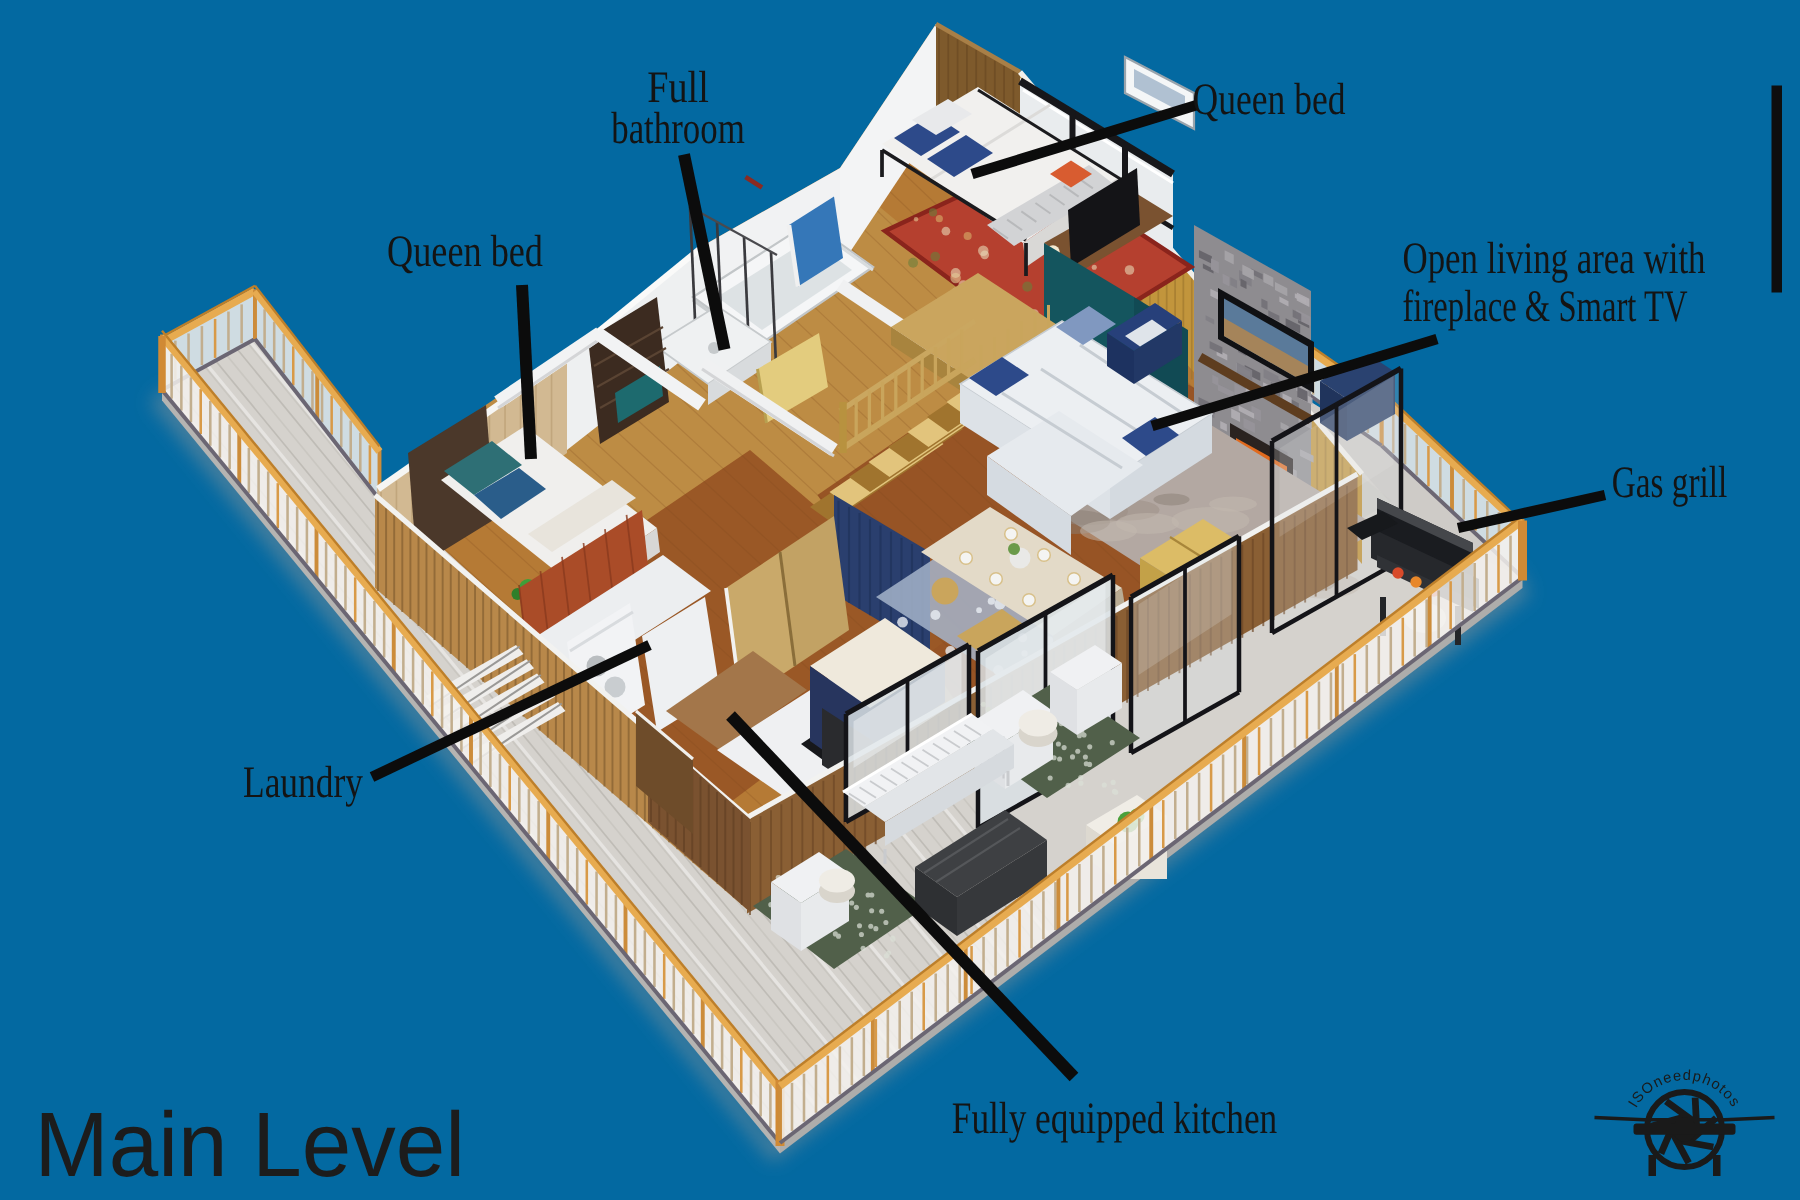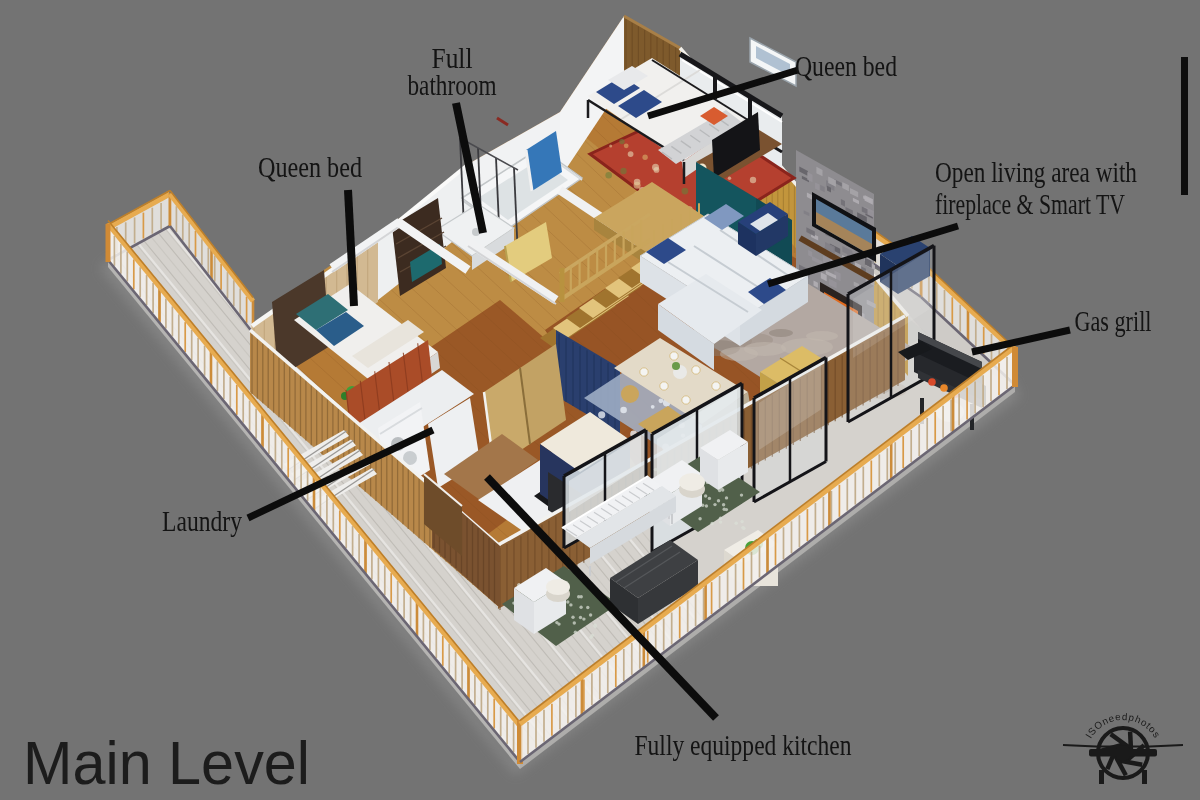--- a/index.html
+++ b/index.html
@@ -1,15 +1,15 @@
 <!DOCTYPE html>
 <html><head><meta charset="utf-8"><title>Main Level</title>
 <style>
 html,body{margin:0;padding:0;background:#ffffff;}
-.page{position:relative;width:1200px;height:800px;background:#737373;overflow:hidden;}
+.page{position:relative;width:1200px;height:800px;background:#0369a1;overflow:hidden;}
 </style></head>
 <body>
 <div class="page">
 <svg xmlns="http://www.w3.org/2000/svg" width="1200" height="800" viewBox="0 0 1200 800">
 
 <defs>
         <filter id="blur6" x="-20%" y="-20%" width="140%" height="140%">
           <feGaussianBlur stdDeviation="6"></feGaussianBlur>
         </filter>
         <clipPath id="deckclip">

